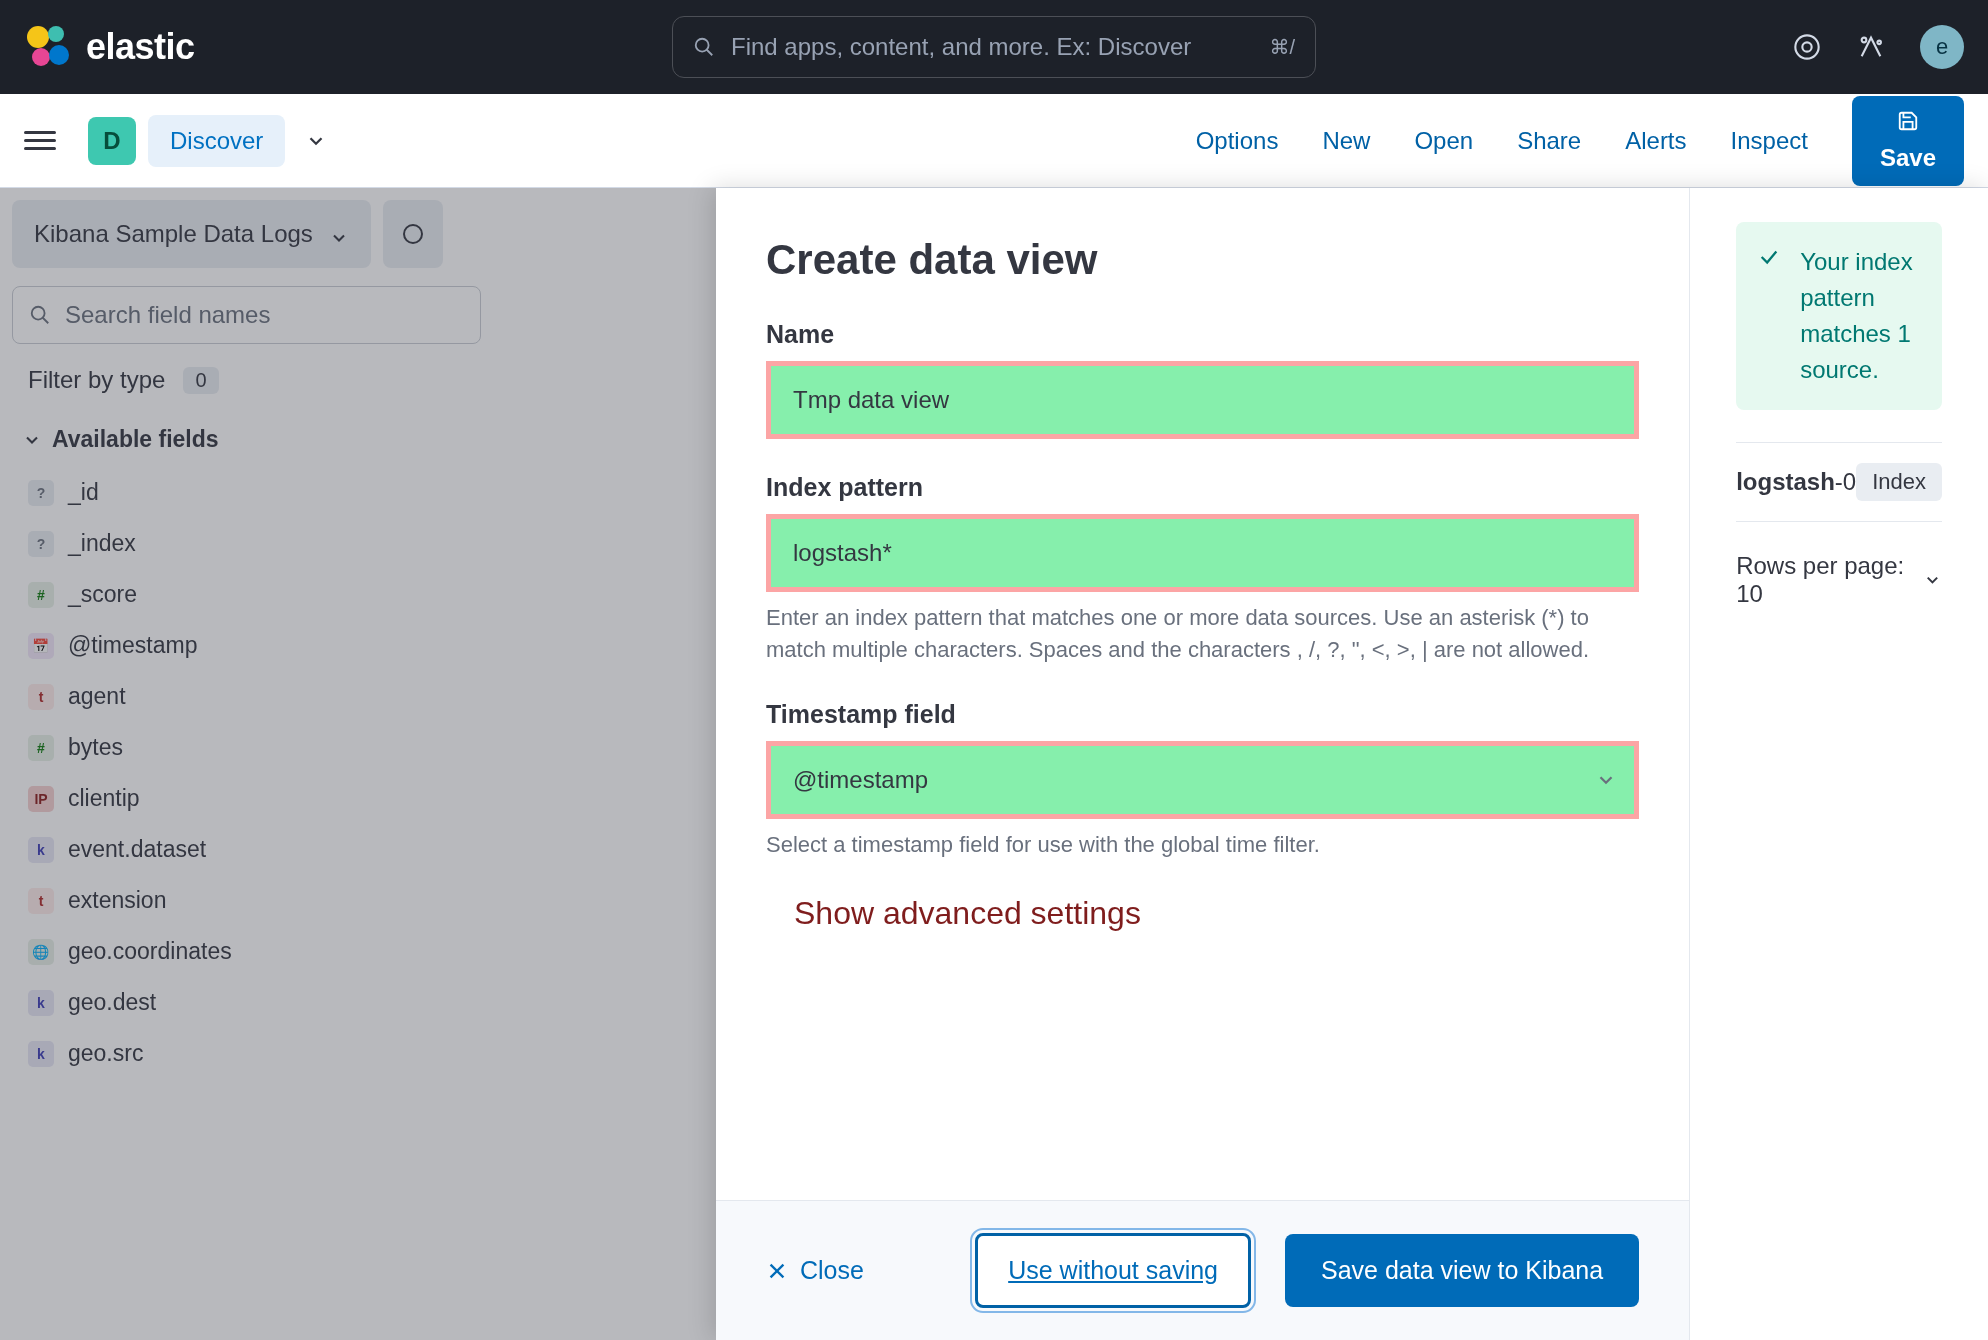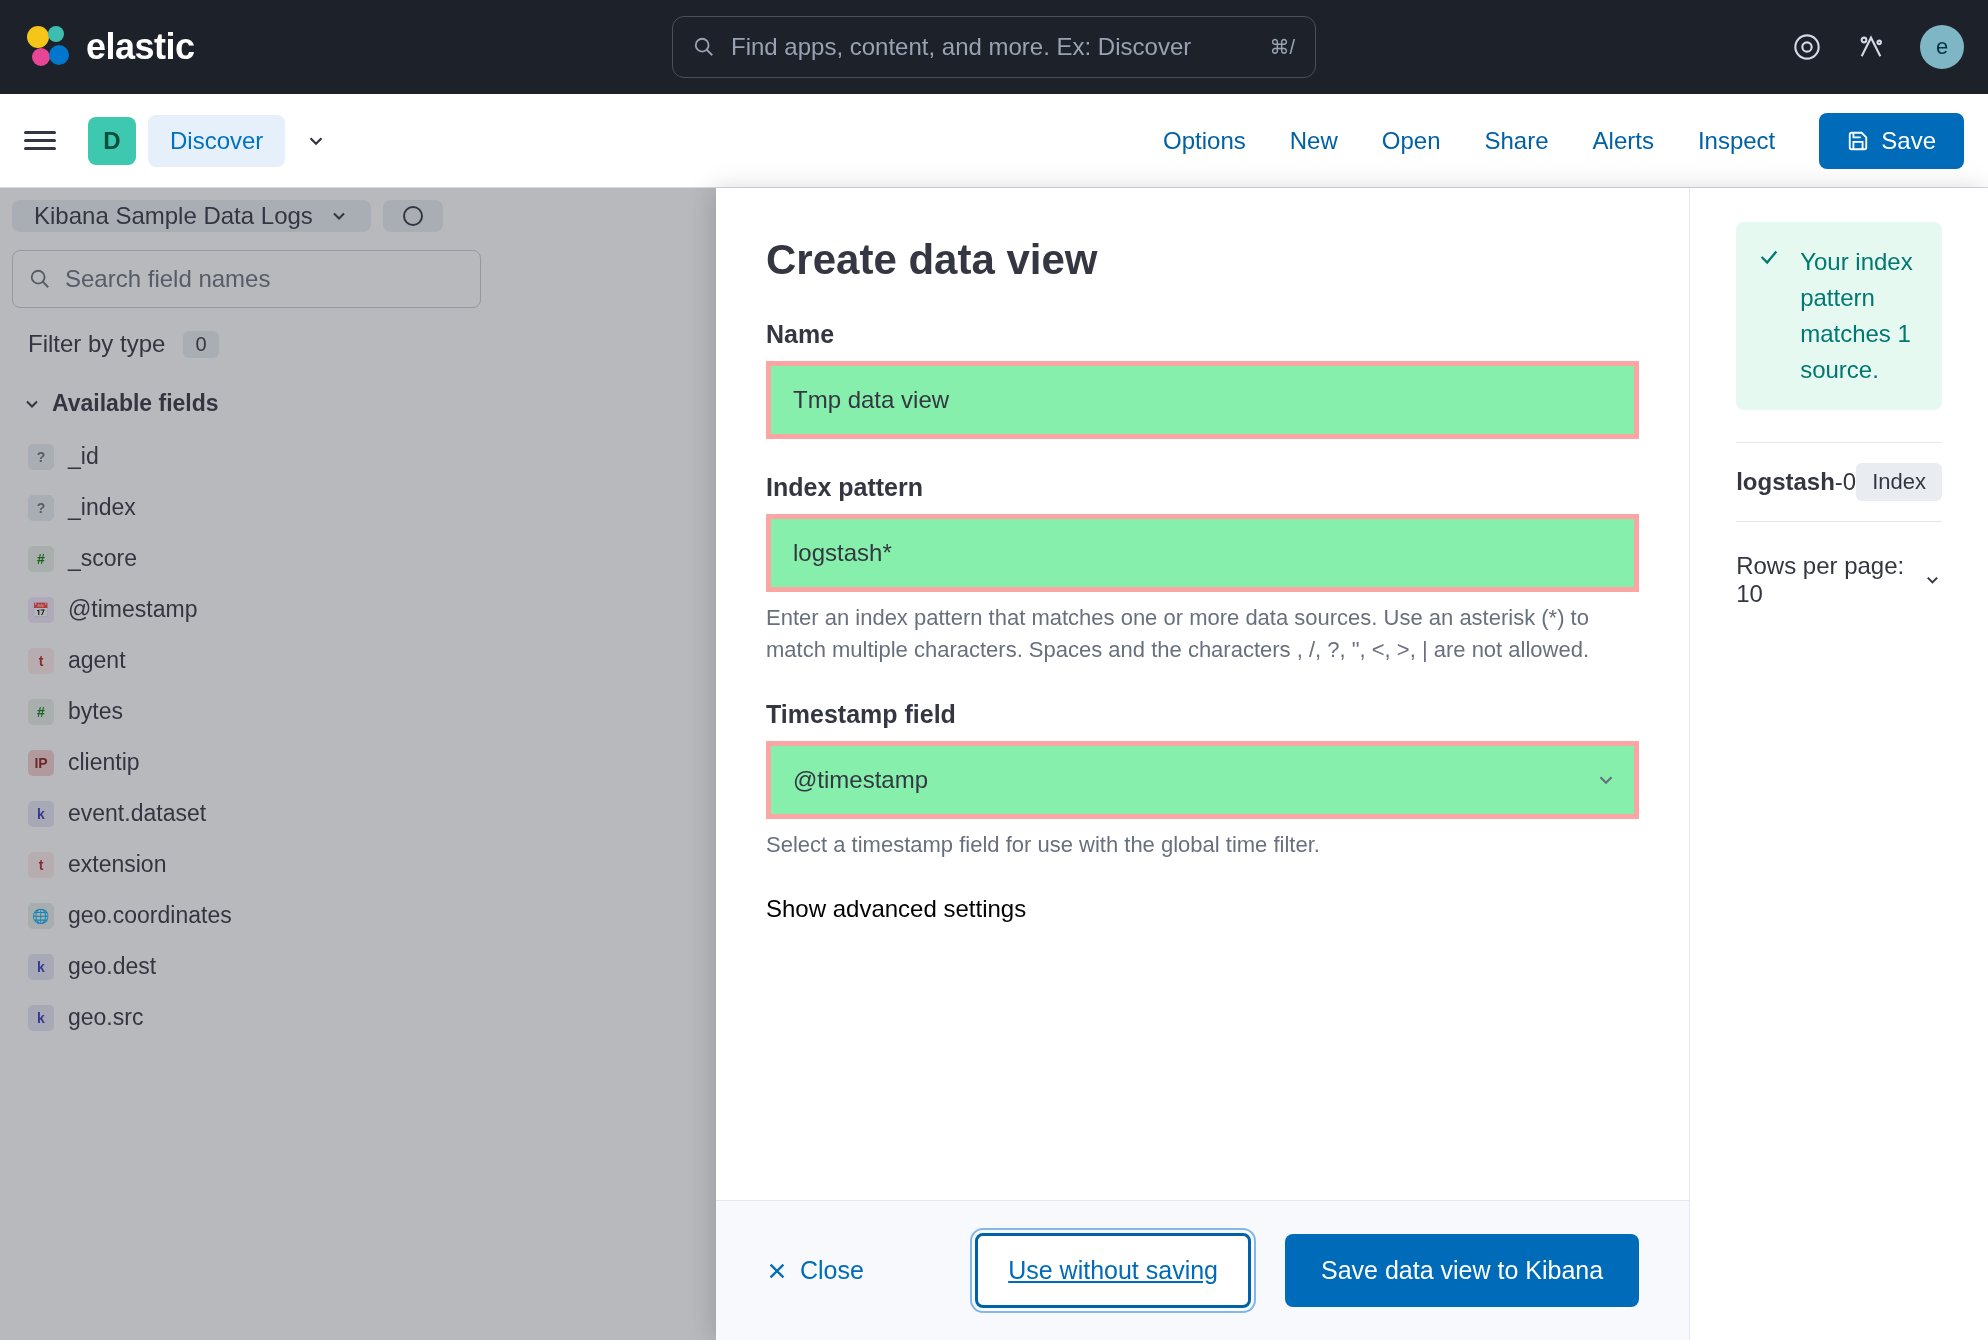--- a/index.html
+++ b/index.html
@@ -20,27 +20,27 @@
 
 
 .toolbar { height: 94px; border-bottom: 1px solid #d3dae6; display: flex; align-items: center; padding: 0 24px; gap: 12px; }
 .ham { display:flex; flex-direction:column; gap:5px; width:32px; margin-right: 20px;}
 .ham span{height:3px;background:#343741;border-radius:2px;}
 .app-badge { width: 48px; height: 48px; background: #3ec8b0; color: #064e3b; border-radius: 8px; display: flex; align-items: center; justify-content: center; font-weight: 700; font-size: 24px; }
 .discover-pill { background: #e6f0fa; color: #0071c2; padding: 12px 22px; border-radius: 8px; font-size: 24px; font-weight: 500; }
 .chev { margin-left: 8px; color: #343741; }
 .toolbar-links { margin-left: auto; display: flex; align-items: center; gap: 44px; }
 .toolbar-links a { color: #0061a6; text-decoration: none; font-size: 24px; }
-.save-btn { background: #006bb8; color: #fff; border: none; border-radius: 8px; padding: 14px 28px; font-size: 24px; display: flex; align-items: center; gap: 12px; font-weight:400;}
+.save-btn { background: #006bb8; color: #fff; border: none; border-radius: 8px; padding: 14px 28px; font-size: 24px; display: flex; align-items: center; gap: 12px; font-weight:700;flex-direction:column;}
 
 
 .content-row { display: flex; height: calc(1340px - 188px); }
 .left-col { width: 493px; display: flex; flex-direction: column; }
 .dv-selector { padding: 12px; display:flex; gap:12px;}
-.dv-pill { background: #e9edf2; border-radius: 8px; padding: 2px 22px; display: flex; align-items: center; gap: 16px; font-size: 24px; font-weight:500; flex:0 0 auto;}
+.dv-pill { background: #e9edf2; border-radius: 8px; padding: 20px 22px; display: flex; align-items: flex-end; gap: 16px; font-size: 24px; font-weight:500; flex:0 0 auto;}
 .dv-pill2 { background: #e9edf2; border-radius: 8px; width:60px; display:flex; align-items:center; justify-content:center;}
 .field-search-wrap { padding: 6px 12px 12px; }
 .field-search { border: 1px solid #c9cdd4; border-radius: 8px; padding: 14px 16px; display: flex; align-items: center; gap: 14px; color: #69707d; font-size: 24px;}
 .filter-row { padding: 10px 28px 18px; display: flex; align-items: center; gap: 18px; font-size: 24px; font-weight:500;}
 .filter-row .count { background: #e9edf2; border-radius: 6px; padding: 2px 12px; font-size: 20px; }
 .section-hdr { padding: 14px 22px; display: flex; align-items: center; gap: 10px; font-size: 23px; font-weight: 700; }
 .field-list { flex:1; overflow:hidden;}
 .field-item { padding: 12px 28px; display: flex; align-items: center; gap: 14px; font-size: 23px; }
 .ficon { width: 26px; height: 26px; border-radius: 5px; display: flex; align-items: center; justify-content: center; font-size: 14px; font-weight: 700; }
 .ficon.q { background:#e9edf2; color:#69707d;}
@@ -59,21 +59,21 @@
 .flyout { position: absolute; top: 188px; right: 0; bottom: 0; width: 1272px; background: #fff; display: flex; box-shadow: -4px 0 24px rgba(0,0,0,0.15); }
 .fly-main { width: 1024px; display: flex; flex-direction: column; border-right: 1px solid #e4e8ee; }
 .fly-body { flex: 1; padding: 48px 50px; overflow: auto; }
 .fly-title { font-size: 42px; font-weight: 700; margin-bottom: 36px; }
 .fld-label { font-size: 25px; font-weight: 700; margin-bottom: 12px; }
 .fld-input { width: 100%; border: 5px solid #fca5a5; border-radius: 0; background: #86efac; padding: 20px 22px; font-size: 24px; color: #343741; }
 .fld-help { color: #69707d; font-size: 22px; margin-top: 10px; line-height: 1.45; }
 .fld-group { margin-bottom: 34px; }
 .select-wrap { position: relative; }
 .select-wrap .caret { position: absolute; right: 22px; top: 50%; transform: translateY(-50%); color: #69707d; }
-.adv-link { color: #000000; font-size: 24px; text-decoration: none; }
+.adv-link { color: #7f1d1d; font-size: 32px; text-decoration: none; margin-left: 28px; }
 .fly-footer { border-top: 1px solid #e4e8ee; background: #f7f9fc; padding: 32px 50px; display: flex; align-items: center; gap: 34px; }
 .btn-close { color: #006bb8; display: flex; align-items: center; gap: 12px; font-size: 25px; }
 .btn-outline { border: 3px solid #0061a6; outline: 2px solid #83b7e8; outline-offset: 3px; color: #006bb8; background: #fff; border-radius: 8px; padding: 20px 30px; font-size: 25px; font-weight: 500; text-decoration: underline; }
 .btn-primary { background: #006bb8; color: #fff; border: none; border-radius: 8px; padding: 22px 36px; font-size: 25px; font-weight: 400; }
 .fly-footer .spacer { flex: 1; }
 
 .fly-side { flex: 1; padding: 34px 46px; }
 .callout { background: #e6f9f0; border-radius: 8px; padding: 22px 26px 22px 64px; color: #007871; font-size: 24px; line-height: 1.5; position: relative; margin-bottom: 32px; }
 .callout .chk { position: absolute; left: 22px; top: 24px; }
 .matched-row { display: flex; align-items: center; justify-content: space-between; padding: 20px 0; border-top: 1px solid #e4e8ee; border-bottom: 1px solid #e4e8ee; margin-bottom: 30px;}

